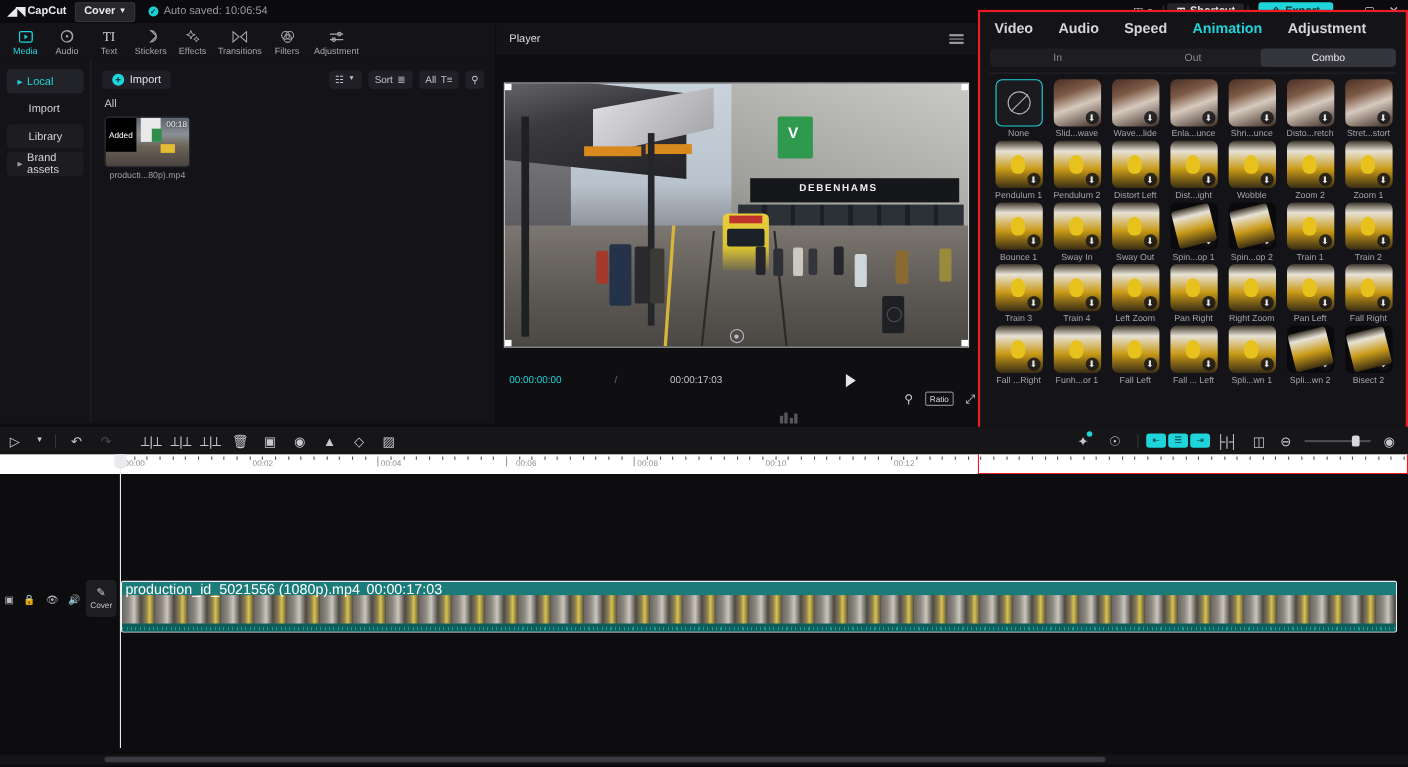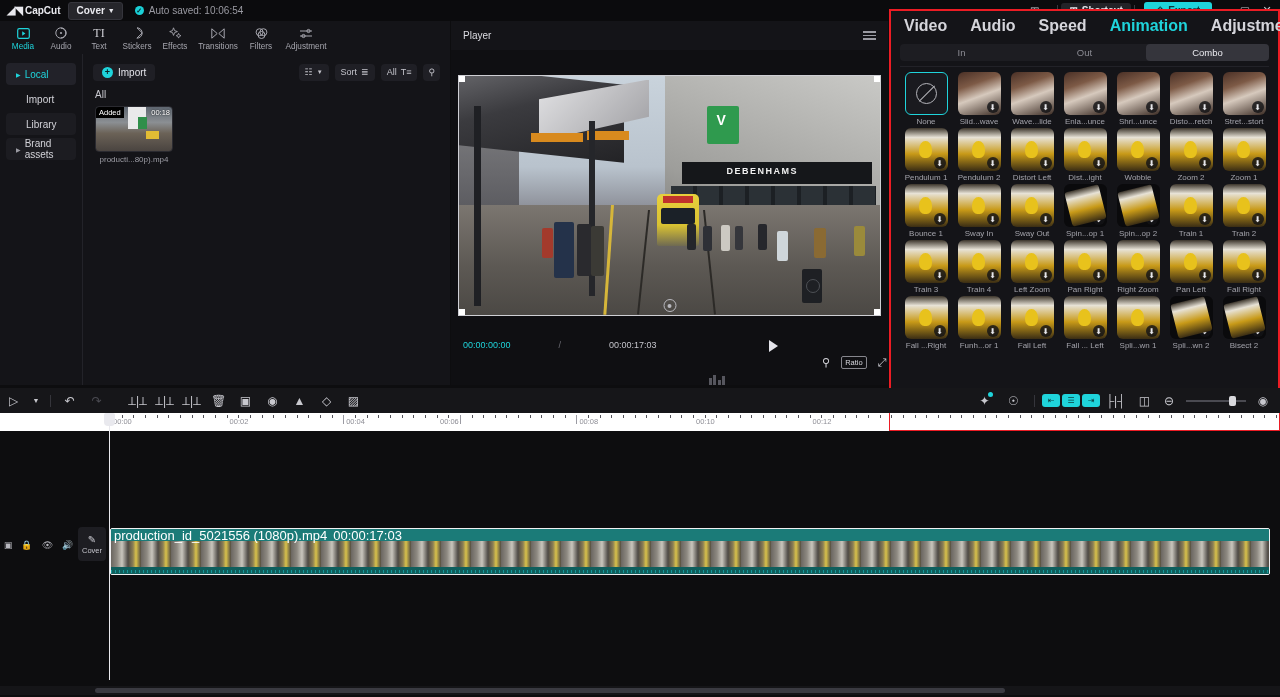--- a/index.html
+++ b/index.html
@@ -82,21 +82,21 @@
            display:flex;align-items:center;justify-content:center;font-weight:bold;line-height:1;}
   .mtools{ margin-left:auto; display:flex; align-items:center; gap:6px; }
   .mt{ background:#1f1f25;border-radius:4px;height:17px;display:flex;align-items:center;gap:4px;padding:0 6px;font-size:9px;color:#c4c4cb;}
   .all-label{ font-size:10px; color:#c8c8ce; padding:3px 0 0 12px; }
   .thumb-wrap{ padding:6px 0 0 12px; width:84px; }
   .thumb{
     width:78px;height:46px;border-radius:4px;position:relative;overflow:hidden;border:1px solid #2a2a30;
     background:linear-gradient(180deg,#5e6670 0%,#8b8f93 35%,#6b6257 60%,#4a4440 100%);
   }
   .thumb .added{
-    position:absolute;left:0;top:0;background:#000;color:#fff;font-size:7.5px;padding:1px 3px;
+    position:absolute;left:0;top:0;background:#000;color:#fff;font-size:7.5px;padding:11px 3px;
   }
   .thumb .dur{ position:absolute;right:2px;top:1px;color:#fff;font-size:7.5px;text-shadow:0 0 2px #000;}
   .thumb .white{ position:absolute;left:32px;top:0;width:18px;height:22px;background:#e9e9ea;}
   .thumb .grn{ position:absolute;left:42px;top:10px;width:9px;height:12px;background:#2f8f4a;}
   .thumb .ylw{ position:absolute;left:50px;top:24px;width:13px;height:8px;background:#e2bc34;}
   .thumb-name{ font-size:8px;color:#9d9da5;margin-top:3px;text-align:center;width:78px;}
 
   
   .player{ position:absolute; left:451px; top:21px; width:437px; height:364px; background:#0f0f12;}
   .player-hdr{ height:29px; display:flex; align-items:center; padding:0 12px; background:#141418; }
@@ -144,21 +144,21 @@
   .bars i{ display:block;width:3px;background:#56565e;}
   .play-tri{ margin:0 auto; width:0;height:0;border-left:9px solid #e4e4ea;border-top:6px solid transparent;border-bottom:6px solid transparent;}
   .pb-right{ margin-left:auto;display:flex;align-items:center;gap:11px;}
   .ratio-box{ border:1px solid #86868d;border-radius:2px;font-size:7.5px;padding:1px 3px;color:#d6d6dc;}
 
   
   .anim-panel{
     position:absolute; left:889px; top:9px; width:391px; height:416px;
     background:#141418; border:2px solid #ec1c24;
   }
-  .anim-tabs{ height:29px;display:flex;align-items:center;gap:23px;padding-left:13px;font-size:16px;color:#d5d5db;font-weight:bold;}
+  .anim-tabs{ height:29px;display:flex;align-items:center;gap:23px;padding-left:13px;font-size:13px;color:#d5d5db;font-weight:bold;}
   .anim-tabs .at.active{ color:#1fd4db; }
   .seg{
     margin:4px 9px 0 9px;height:17px;background:#1d1d22;border-radius:4px;display:flex;
   }
   .seg div{ flex:1;display:flex;align-items:center;justify-content:center;font-size:9.5px;color:#8b8b93;border-radius:4px;}
   .seg div.on{ background:#35353c;color:#eaeaef; }
   .hr{ margin:5px 9px 0 9px;height:1px;background:#222228;}
   .grid{ padding:5px 0 0 9px; display:grid; grid-template-columns:repeat(7,52px); gap:2px 1px;}
   .cell{ width:52px; }
   .ct{
@@ -836,21 +836,21 @@
         <div style="position: absolute; left: 1206px; top: 2px; width: 1px; height: 3px; background: rgb(84, 84, 91);"></div>
         <div style="position: absolute; left: 1217.7px; top: 2px; width: 1px; height: 3px; background: rgb(84, 84, 91);"></div>
         <div style="position: absolute; left: 1229.4px; top: 2px; width: 1px; height: 3px; background: rgb(84, 84, 91);"></div>
         <div style="position: absolute; left: 1241px; top: 2px; width: 1px; height: 3px; background: rgb(84, 84, 91);"></div>
         <div style="position: absolute; left: 1252.7px; top: 2px; width: 1px; height: 3px; background: rgb(84, 84, 91);"></div>
         <div style="position: absolute; left: 1264.3px; top: 2px; width: 1px; height: 3px; background: rgb(84, 84, 91);"></div>
         <div style="position: absolute; left: 1276px; top: 2px; width: 1px; height: 3px; background: rgb(84, 84, 91);"></div>
         <div class="lbl" style="left: 113px;">00:00</div>
         <div class="lbl" style="left: 229.6px;">00:02</div>
         <div class="lbl" style="left: 346.2px;">00:04</div>
-        <div class="lbl" style="left: 440px;">00:06</div>
+        <div class="lbl" style="left: 469px;">00:06</div>
         <div class="lbl" style="left: 579.4px;">00:08</div>
         <div class="lbl" style="left: 696px;">00:10</div>
         <div class="lbl" style="left: 812.6px;">00:12</div>
       </div>
     <div class="red-box"></div>
   </div>
 
   <div class="tl-body">
     <div class="track-ctrls">
       <span>▣</span>

